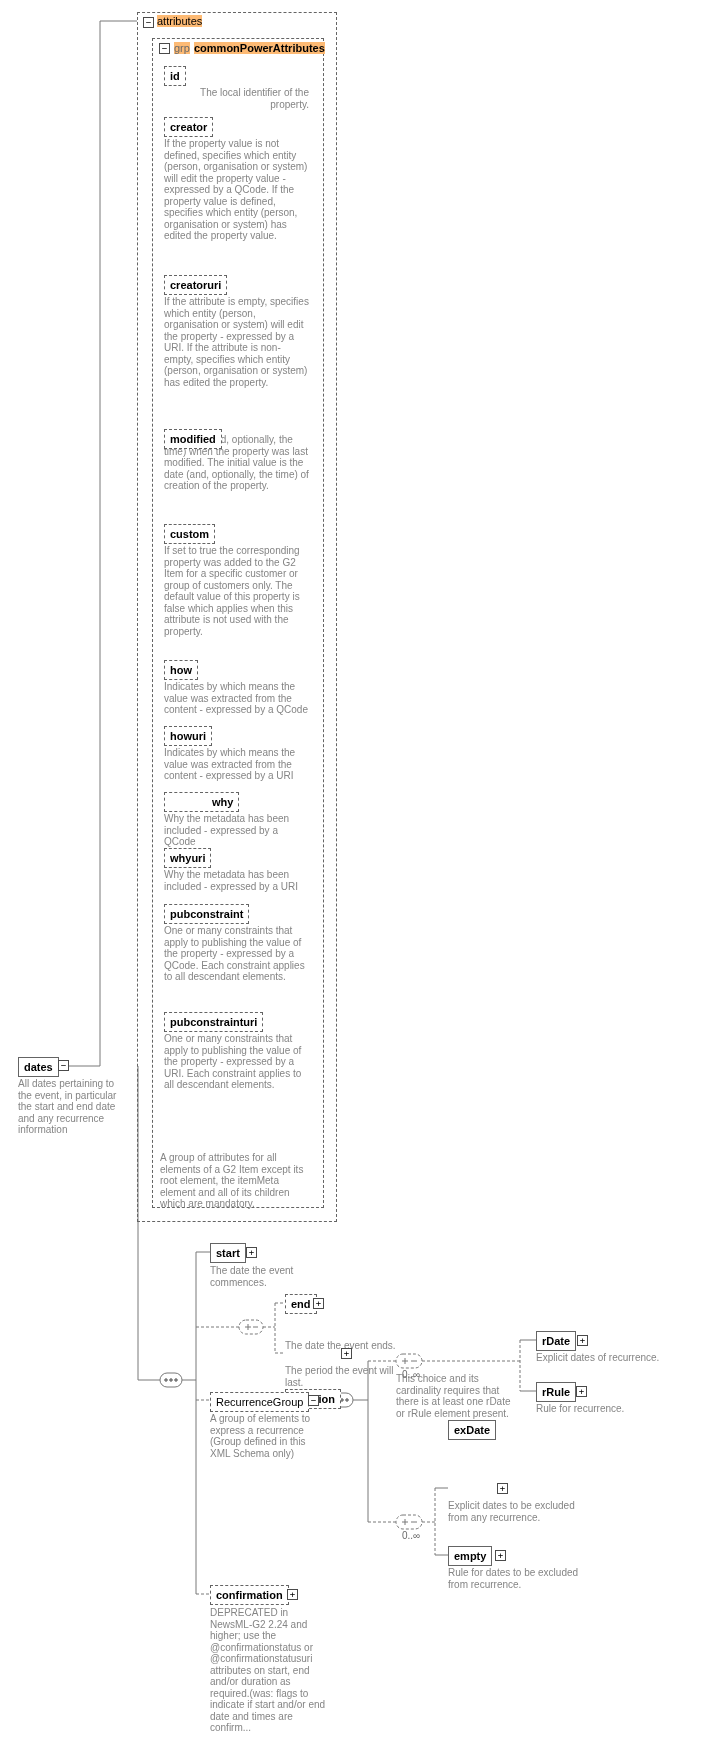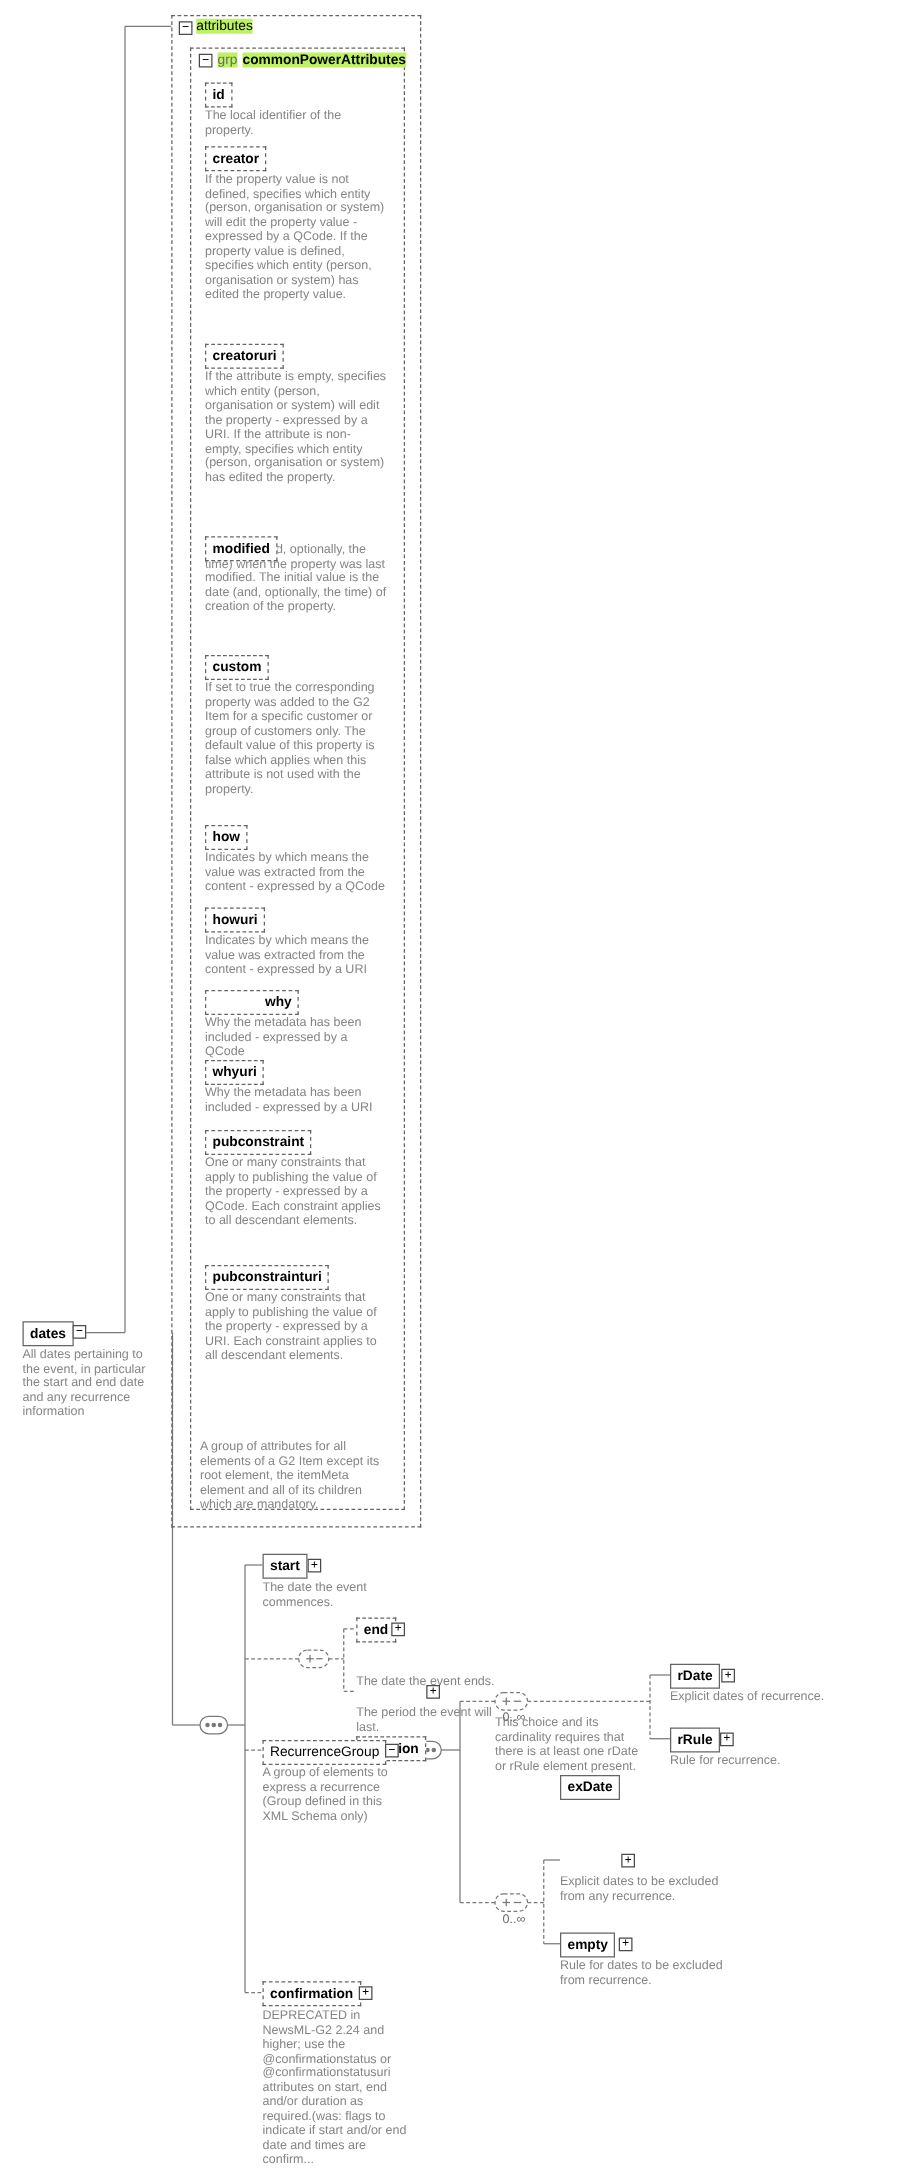--- a/index.html
+++ b/index.html
@@ -1,17 +1,17 @@
 <!DOCTYPE html>
 <html><head>
 <meta charset="utf-8">
 <style>
   html, body { margin: 0; padding: 0; background: #fff; }
   body { width: 720px; height: 1743px; position: relative; font-family: Arial, Helvetica, sans-serif; }
-  .label { position: absolute; font-size: 11px; color: #000; background: #bef264; line-height: 1.1; }
+  .label { position: absolute; font-size: 11px; color: #000; background: #fdba74; line-height: 1.1; }
   .desc  { position: absolute; font-size: 10px; color: #858585; line-height: 1.15; }
   .dashed { border: 1px dashed #646464; }
   .solid  { border: 1px solid  #646464; }
   .box { padding: 3px 5px; background: #fff; z-index: 2; }
   .box.el { font-weight: bold; }
   .toggle { position: absolute; width: 9px; height: 9px; border: 1px solid #4a4a4a; background: #fff; font-size: 9px; line-height: 9px; text-align: center; font-family: monospace; z-index: 3; }
   .plusbox { position: absolute; width: 9px; height: 9px; border: 1px solid #4a4a4a; background: #fff; font-size: 9px; line-height: 9px; text-align: center; font-family: monospace; z-index: 3; }
   svg { position: absolute; left: 0; top: 0; }
 </style>
 </head>
@@ -78,21 +78,21 @@
 <div class="toggle" style="left:143px; top:17px;">−</div>
 <div class="label" style="left:157px; top:15px;">attributes</div>
 
 <div class="dashed" style="position:absolute; left:152px; top:38px; width:170px; height:1168px;"></div>
 <div class="toggle" style="left:159px; top:43px;">−</div>
 <div class="label" style="left:174px; top:42px; color:#6a6a6a;">grp</div>
 <div class="label" style="left:194px; top:42px; font-weight:bold;">commonPowerAttributes</div>
 
 <div id="attr-area">
     <div class="label box dashed el" style="left: 164px; top: 66px;">id</div>
-    <div class="desc" style="left: 164px; top: 87px; width: 145px;">The local identifier of the property.</div>
+    <div class="desc" style="left: 164px; top: 87px; width: 145px; text-align: right;">The local identifier of the property.</div>
     <div class="label box dashed el" style="left: 164px; top: 117px;">creator</div>
     <div class="desc" style="left: 164px; top: 138px; width: 145px;">If the property value is not defined, specifies which entity (person, organisation or system) will edit the property value - expressed by a QCode. If the property value is defined, specifies which entity (person, organisation or system) has edited the property value.</div>
     <div class="label box dashed el" style="left: 164px; top: 275px;">creatoruri</div>
     <div class="desc" style="left: 164px; top: 296px; width: 145px;">If the attribute is empty, specifies which entity (person, organisation or system) will edit the property - expressed by a URI. If the attribute is non-empty, specifies which entity (person, organisation or system) has edited the property.</div>
     <div class="label box dashed el" style="left: 164px; top: 413px; margin-top: 16px;">modified</div>
     <div class="desc" style="left: 164px; top: 434px; width: 145px;">The date (and, optionally, the time) when the property was last modified. The initial value is the date (and, optionally, the time) of creation of the property.</div>
     <div class="label box dashed el" style="left: 164px; top: 524px;">custom</div>
     <div class="desc" style="left: 164px; top: 545px; width: 145px;">If set to true the corresponding property was added to the G2 Item for a specific customer or group of customers only. The default value of this property is false which applies when this attribute is not used with the property.</div>
     <div class="label box dashed el" style="left: 164px; top: 660px;">how</div>
     <div class="desc" style="left: 164px; top: 681px; width: 145px;">Indicates by which means the value was extracted from the content - expressed by a QCode</div>

